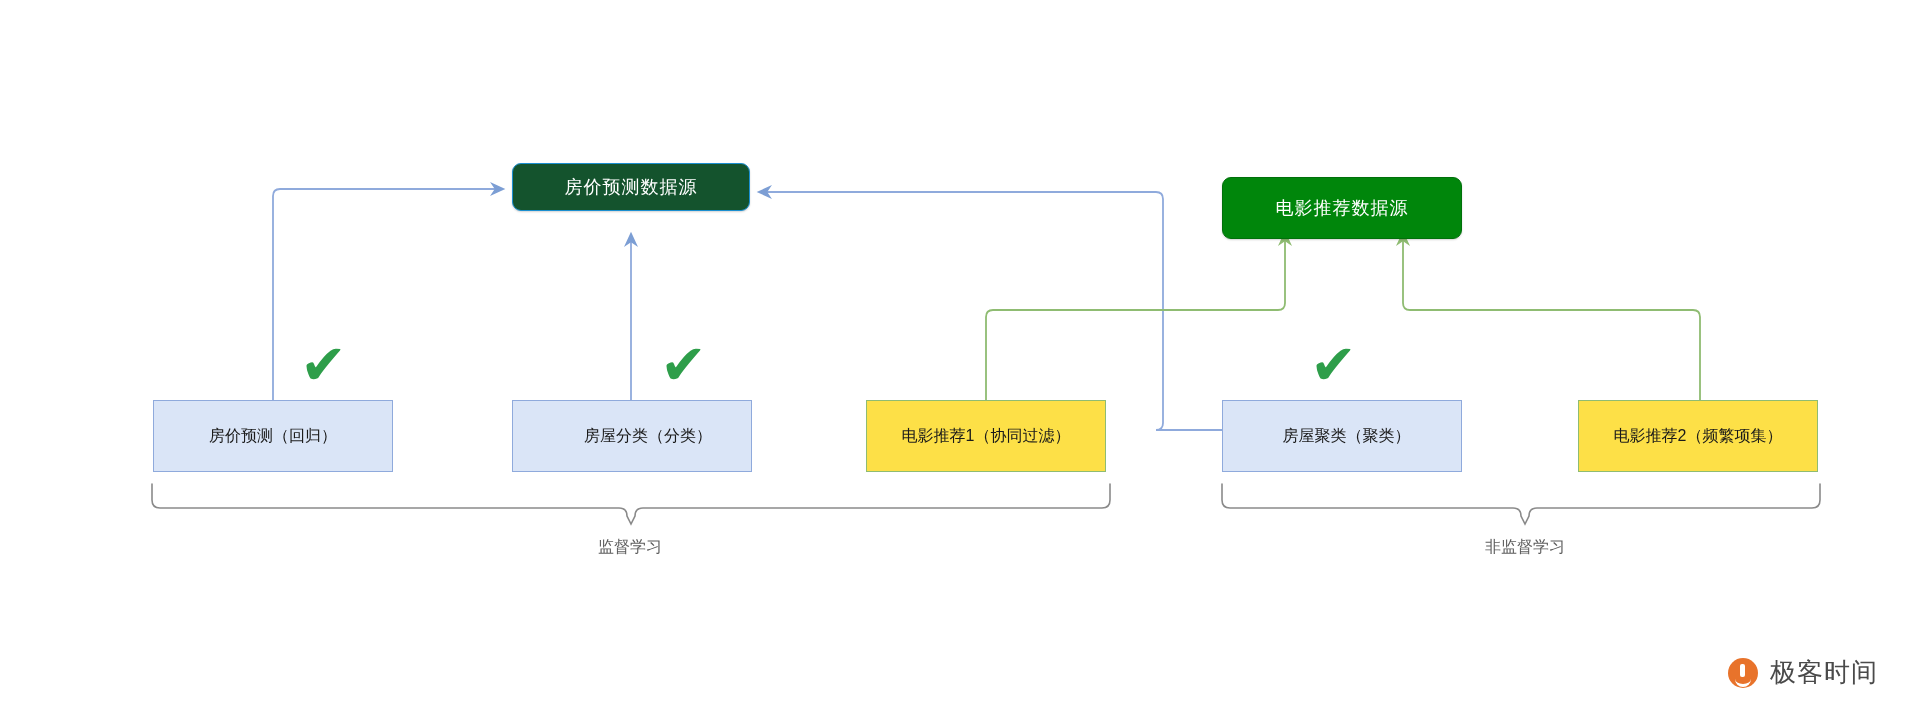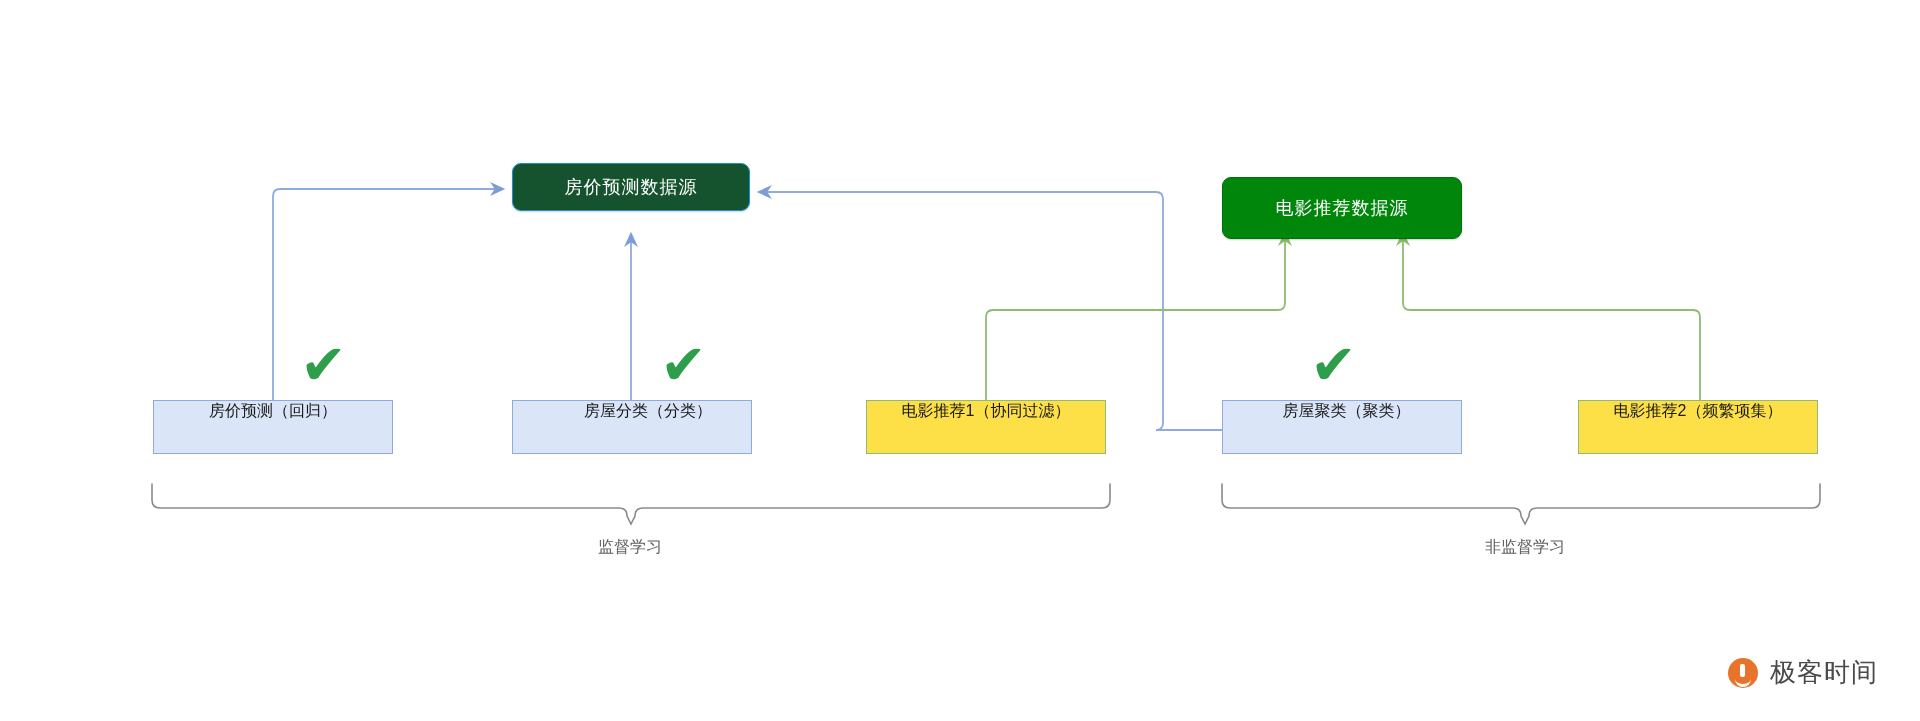--- a/index.html
+++ b/index.html
@@ -58,22 +58,23 @@
     border: 1px solid #00700a;
     box-shadow: 0 1px 2px rgba(0,0,0,0.18);
     margin-top: 15px;
   }
 
   
   .task-node {
     position: absolute;
     top: 400px;
     width: 240px;
-    height: 54px;
+    height: 72px;
     display: flex;
+    align-items: center;
     justify-content: center;
     box-sizing: border-box;
     font-size: 16px;
     color: #1a1a1a;
     z-index: 4;
   }
   .task-blue {
     background: #DAE5F7;
     border: 1px solid #8FAADC;
   }

